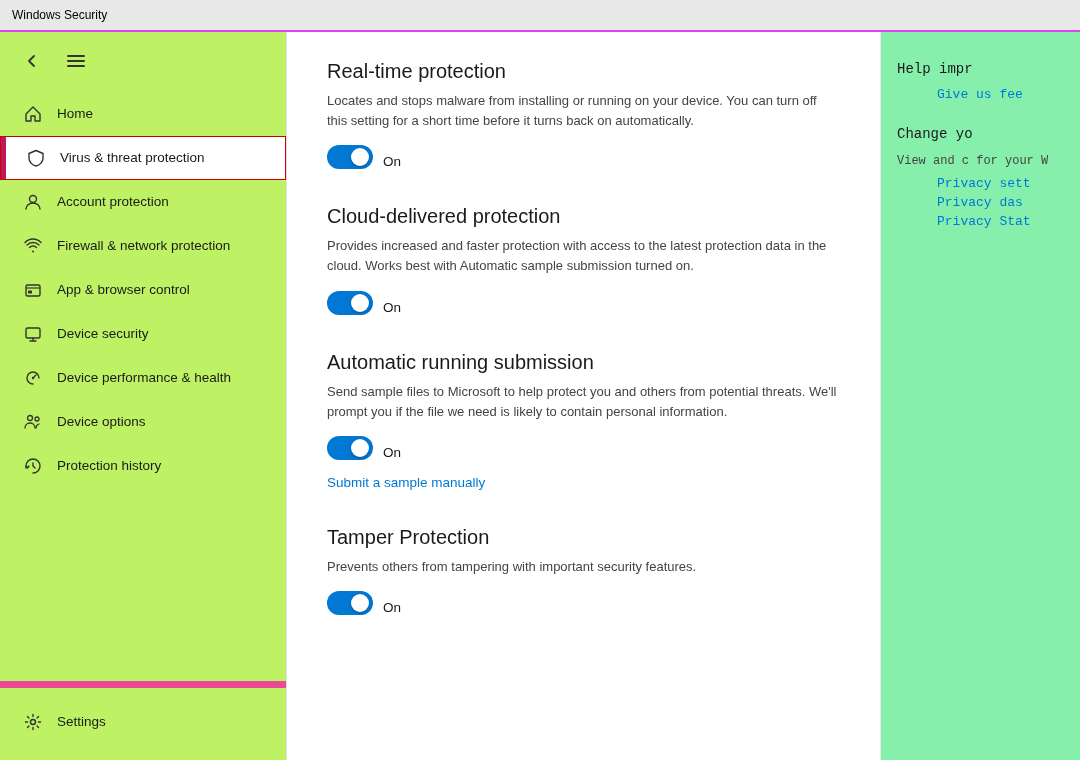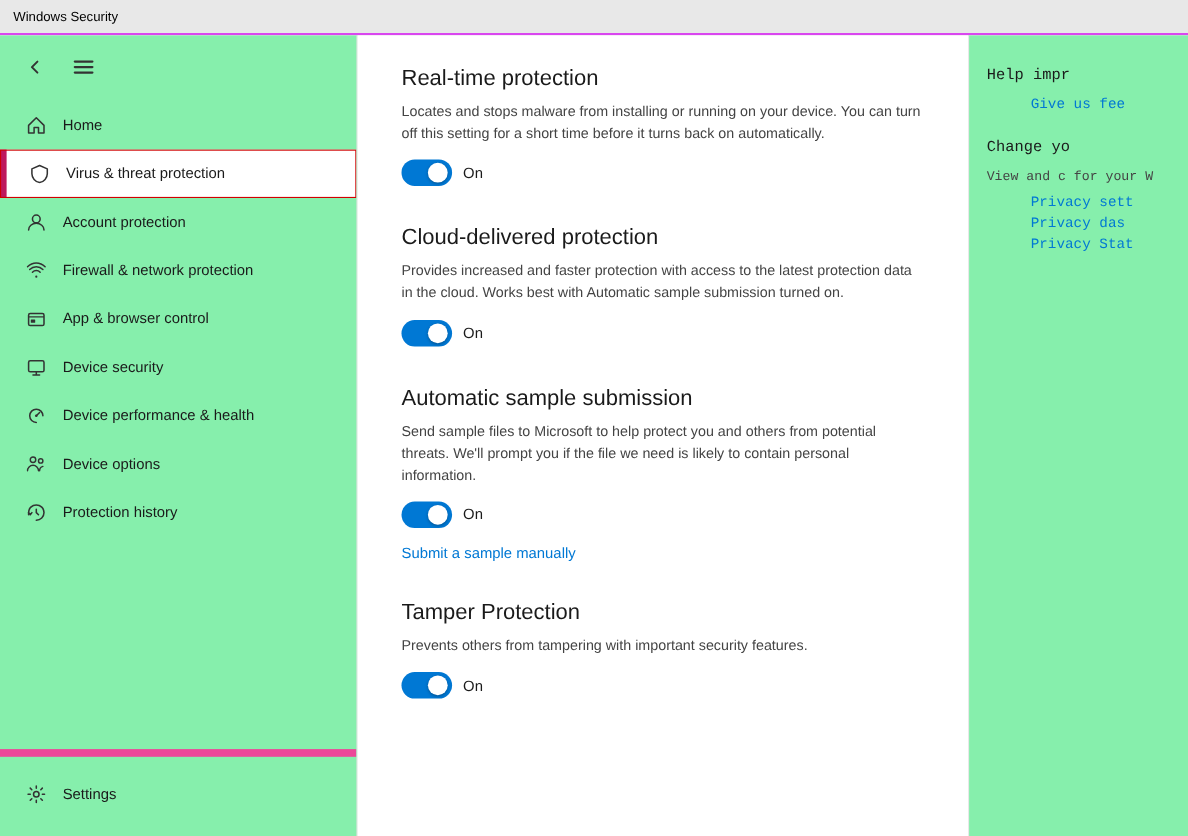--- a/index.html
+++ b/index.html
@@ -31,22 +31,22 @@
 
     
     .app-body {
       display: flex;
       flex: 1;
       overflow: hidden;
     }
 
     
     .sidebar {
-      width: 325px;
-      background: #86efac;
+      width: 287px;
+      background: #bef264;
       display: flex;
       flex-direction: column;
       border-right: 1px solid #e0e0e0;
       flex-shrink: 0;
       overflow-y: auto;
     }
 
     .sidebar-top {
       padding: 10px 16px 4px 16px;
       display: flex;
@@ -155,21 +155,21 @@
     .section-desc {
       font-size: 13px;
       color: #444;
       line-height: 1.55;
       margin-bottom: 14px;
       max-width: 640px;
     }
 
     .toggle-row {
       display: flex;
-      align-items: center;
+      align-items: flex-end;
       gap: 10px;
     }
 
     
     .toggle-switch {
       position: relative;
       width: 46px;
       height: 24px;
       cursor: pointer;
       flex-shrink: 0;
@@ -409,21 +409,21 @@
       <div class="toggle-row">
         <div class="toggle-switch">
           <div class="track"></div>
           <div class="thumb"></div>
         </div>
         <span class="toggle-label">On</span>
       </div>
     </div>
 
     <div class="section">
-      <h2 class="section-title">Automatic sample submission</h2>
+      <h2 class="section-title">Automatic running submission</h2>
       <p class="section-desc">Send sample files to Microsoft to help protect you and others from potential threats. We'll prompt you if the file we need is likely to contain personal information.</p>
       <div class="toggle-row">
         <div class="toggle-switch">
           <div class="track"></div>
           <div class="thumb"></div>
         </div>
         <span class="toggle-label">On</span>
       </div>
       <div style="margin-top:14px;">
         <a class="link-text">Submit a sample manually</a>

